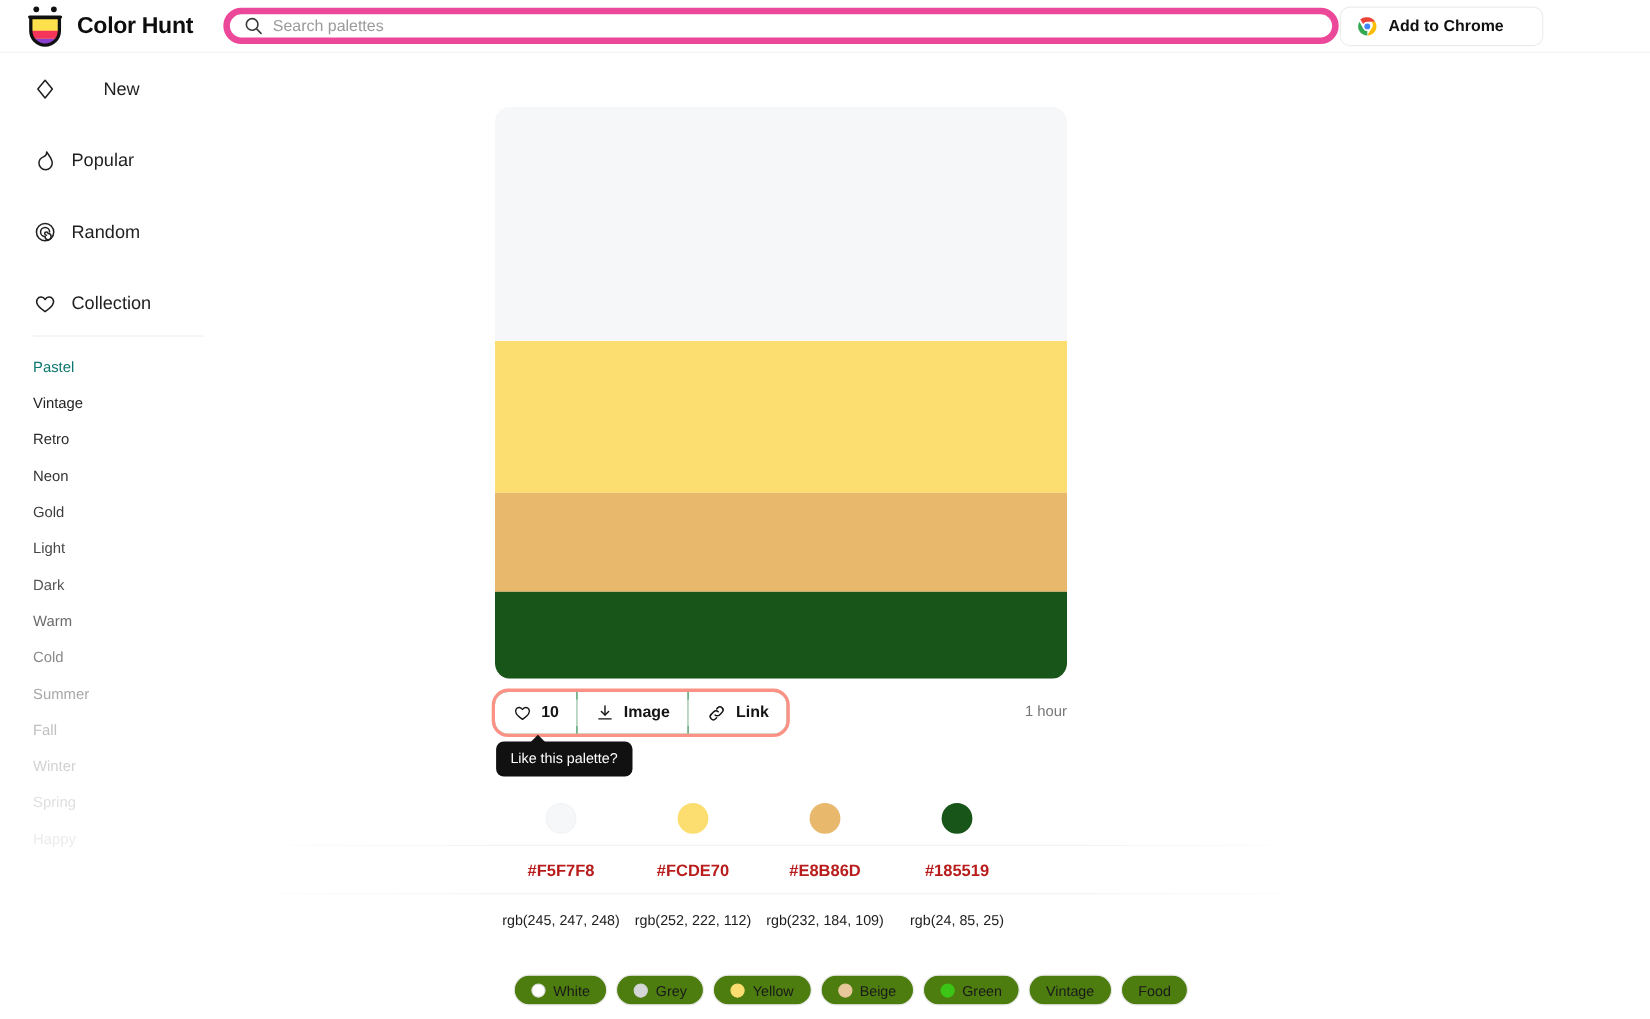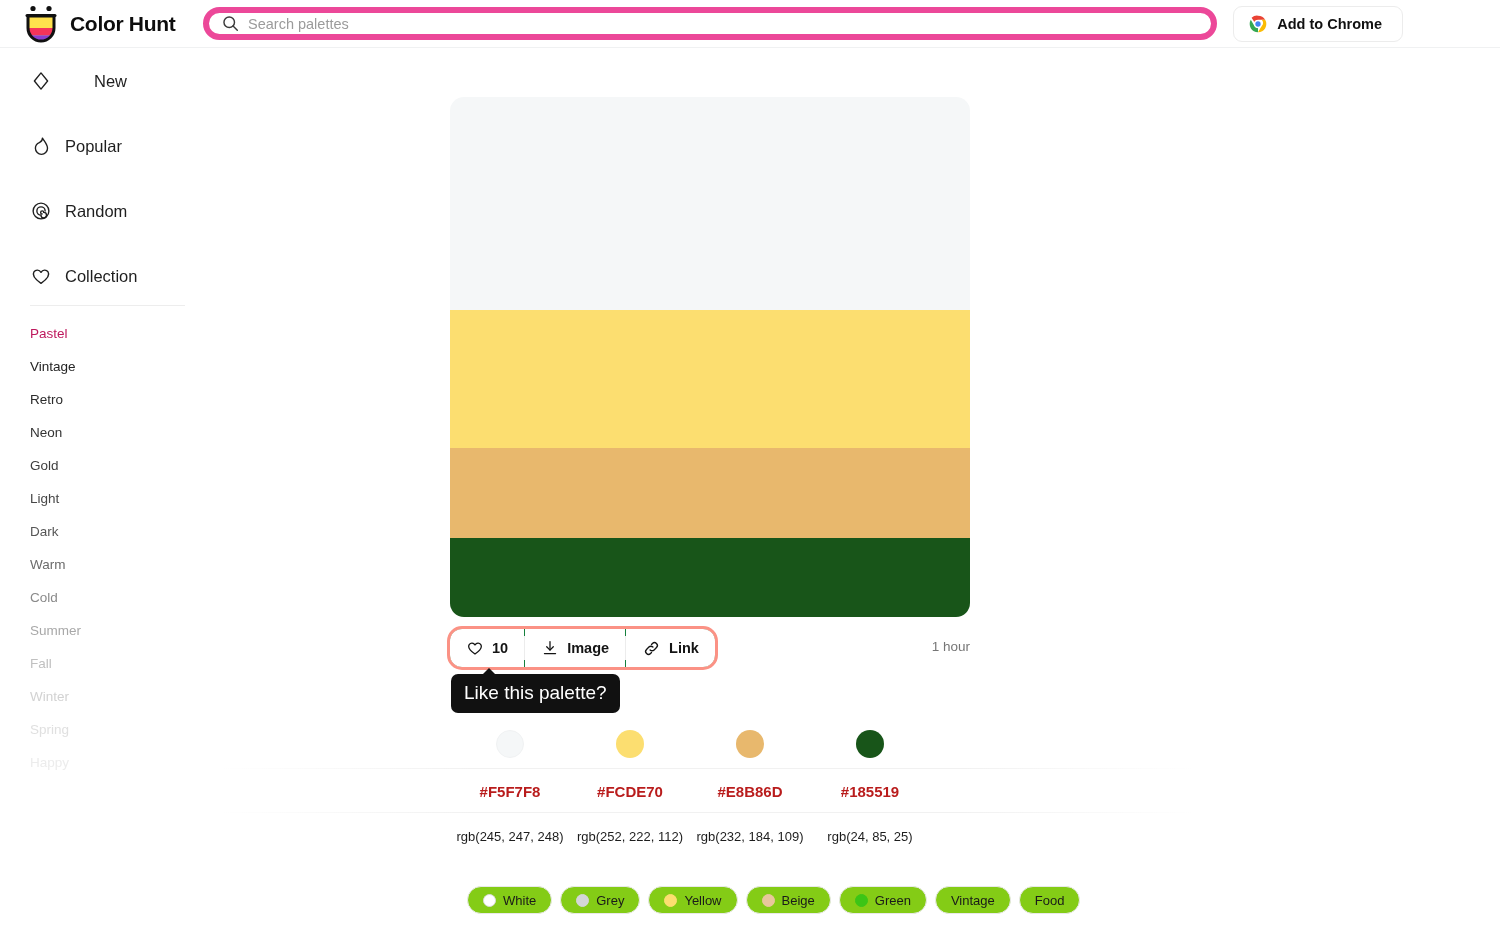--- a/index.html
+++ b/index.html
@@ -45,21 +45,21 @@
     font-family: "Liberation Sans", sans-serif;
     font-size: 14.5px; color: #2b2b2b;
     background: transparent; height: 100%;
   }
   #search-input::placeholder { color: #9b9b9b; }
 
   #chrome-btn {
     position: absolute; right: 97px; top: 6px;
     height: 36px;
     display: flex; align-items: center; gap: 9px;
-    padding: 0 20px 0 14px;
+    padding: 0 35px 0 14px;
     border: 1px solid #ececec; border-radius: 9px;
     background: #fff; cursor: pointer;
     font-size: 14.5px; font-weight: bold; color: #111;
     white-space: nowrap;
   }
 
   
   #sidebar { position: absolute; left: 0; top: 48px; width: 215px; height: 878px; }
   .nav-item {
     display: flex; align-items: center; gap: 13px;
@@ -119,21 +119,21 @@
   #time-ago {
     position: absolute; right: 0; top: 10px;
     font-size: 13.5px; color: #767676;
   }
 
   #tooltip {
     position: absolute; left: 451px; top: 674px;
     background: #111111; color: #ffffff;
     border-radius: 7px;
     padding: 8px 13px 9px 13px;
-    font-size: 19px;
+    font-size: 13px;
     white-space: nowrap;
   }
   #tooltip-arrow {
     position: absolute; left: 31px; top: -6px;
     width: 0; height: 0;
     border-left: 7px solid transparent;
     border-right: 7px solid transparent;
     border-bottom: 7px solid #111111;
   }
 
@@ -168,21 +168,21 @@
 
   
   #pill-row {
     position: absolute; left: 467px; top: 886px;
     display: flex; align-items: center; gap: 8px;
   }
   .pill {
     height: 28px; display: flex; align-items: center; gap: 7px;
     padding: 0 15px;
     border: 1px solid #e9e9e9; border-radius: 15px;
-    background: #84cc16; cursor: pointer;
+    background: #4d7c0f; cursor: pointer;
     font-size: 13px; color: #1a1a1a; white-space: nowrap;
   }
   .pill-dot { width: 13px; height: 13px; border-radius: 50%; flex: 0 0 auto; }
 </style>
 </head>
 <body>
 
 <div id="header">
 
   <div id="logo-group">
@@ -245,21 +245,21 @@
   <div class="nav-item">
     <svg class="nav-icon" viewBox="0 0 24 24">
       <path d="M12 20 C 4 14.6 2.4 10.6 4.3 7.6 C 6.2 4.6 10.2 5 12 8 C 13.8 5 17.8 4.6 19.7 7.6 C 21.6 10.6 20 14.6 12 20 z" fill="none" stroke="#1f1f1f" stroke-width="1.5" stroke-linejoin="round"></path>
     </svg>
     <span class="nav-label">Collection</span>
   </div>
 
   <div id="nav-divider"></div>
 
   <div id="tag-list">
-    <div class="tag-item" style="color: #be185d;"><span>Pastel</span></div>
+    <div class="tag-item" style="color: #0f766e;"><span>Pastel</span></div>
     <div class="tag-item" style="color: rgb(36, 36, 36);"><span>Vintage</span></div>
     <div class="tag-item" style="color: rgb(43, 43, 43);"><span>Retro</span></div>
     <div class="tag-item" style="color: rgb(51, 51, 51);"><span>Neon</span></div>
     <div class="tag-item" style="color: rgb(61, 61, 61);"><span>Gold</span></div>
     <div class="tag-item" style="color: rgb(71, 71, 71);"><span>Light</span></div>
     <div class="tag-item" style="color: rgb(86, 86, 86);"><span>Dark</span></div>
     <div class="tag-item" style="color: rgb(107, 107, 107);"><span>Warm</span></div>
     <div class="tag-item" style="color: rgb(138, 138, 138);"><span>Cold</span></div>
     <div class="tag-item" style="color: rgb(168, 168, 168);"><span>Summer</span></div>
     <div class="tag-item" style="color: rgb(192, 192, 192);"><span>Fall</span></div>

